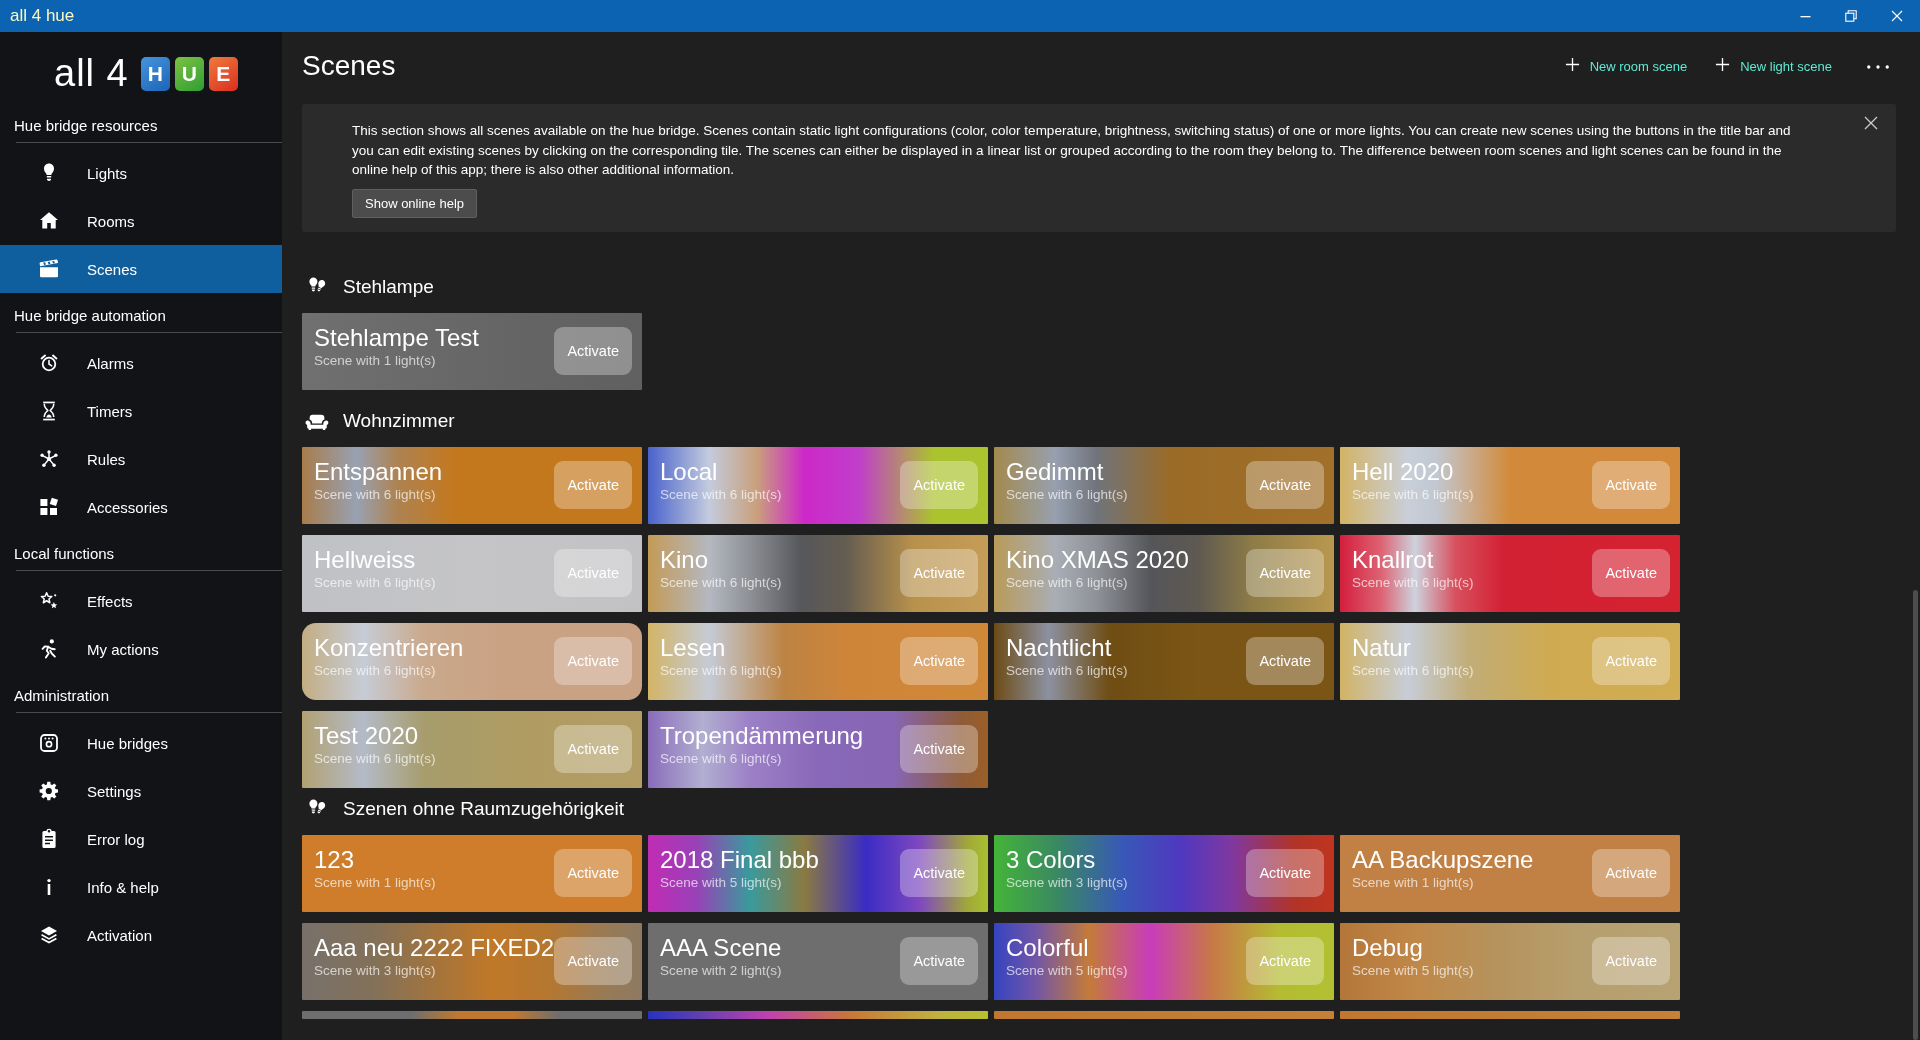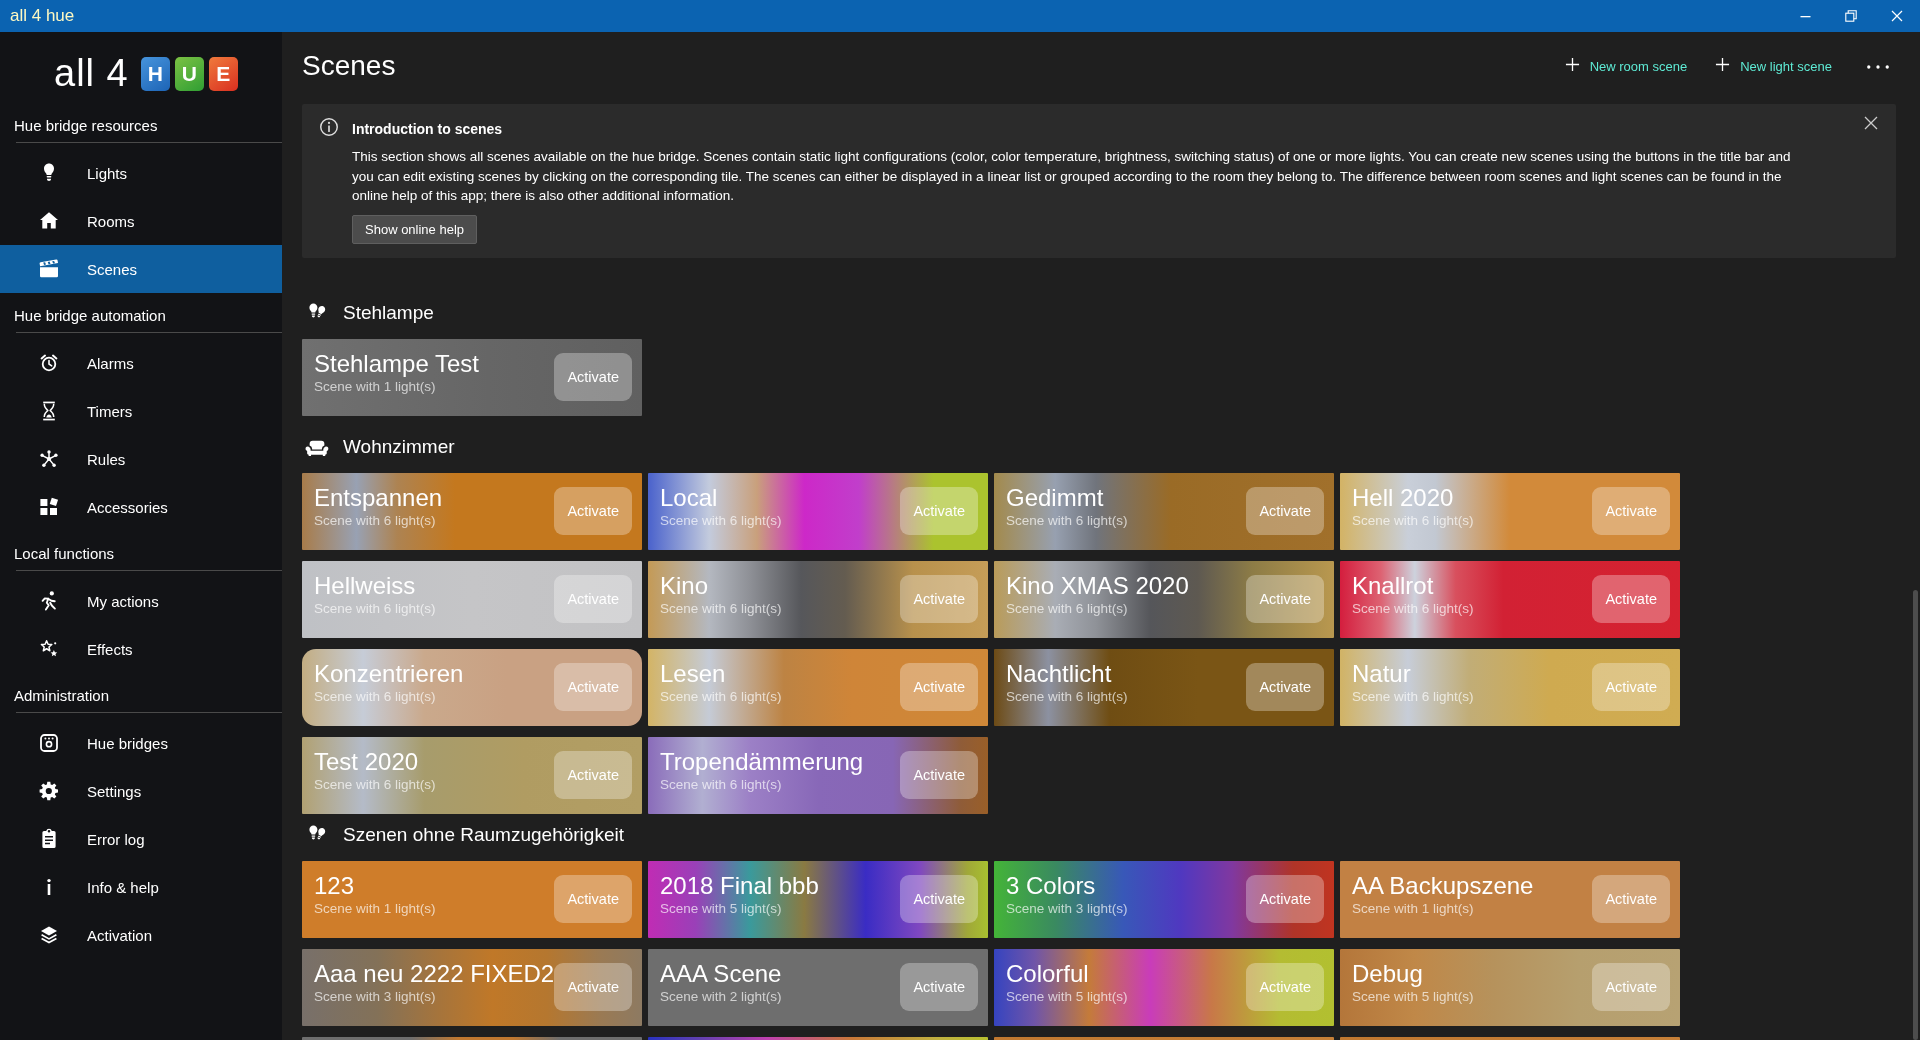--- a/index.html
+++ b/index.html
@@ -182,40 +182,40 @@
     <span class="nav-label">Accessories</span>
   </div>
         </div>
   </div>
       <div class="side-section">
     <div class="side-heading">Local functions</div>
     <div class="side-divider"></div>
     <div>
           <div class="nav-item">
     <span class="nav-icon">
+              <svg viewBox="0 0 24 24" fill="#fff">
+                <path d="M9.6 3.8l1.5 3.4 3.7.35-2.8 2.5.85 3.7-3.25-2-3.25 2 .85-3.7-2.8-2.5 3.7-.35z" fill="none" stroke="#fff" stroke-width="1.5" stroke-linejoin="round"></path>
+                <path d="M16.9 13l1 2.2 2.3.2-1.75 1.55.5 2.3-2.05-1.2-2.05 1.2.5-2.3L13.6 15.4l2.3-.2z"></path>
+                <circle cx="18.2" cy="6.3" r="1.1"></circle>
+              </svg>
+            </span>
+    <span class="nav-label">Effects</span>
+  </div>
+          <div class="nav-item">
+    <span class="nav-icon">
               <svg viewBox="0 0 24 24" fill="#fff" stroke="#fff">
                 <circle cx="14.8" cy="4.4" r="2.1" stroke="none"></circle>
                 <g fill="none" stroke-width="1.9" stroke-linecap="round" stroke-linejoin="round">
                   <path d="M8.9 20.6l2.8-4.3-1.9-2.6 1.4-4 3.2 2.1 3.3.5"></path>
                   <path d="M11.2 9.7 7.8 9.4 5.6 11.8"></path>
                   <path d="M13.2 13.8l1.6 2.7 3.1 3.1"></path>
                 </g>
               </svg>
             </span>
     <span class="nav-label">My actions</span>
-  </div>
-          <div class="nav-item">
-    <span class="nav-icon">
-              <svg viewBox="0 0 24 24" fill="#fff">
-                <path d="M9.6 3.8l1.5 3.4 3.7.35-2.8 2.5.85 3.7-3.25-2-3.25 2 .85-3.7-2.8-2.5 3.7-.35z" fill="none" stroke="#fff" stroke-width="1.5" stroke-linejoin="round"></path>
-                <path d="M16.9 13l1 2.2 2.3.2-1.75 1.55.5 2.3-2.05-1.2-2.05 1.2.5-2.3L13.6 15.4l2.3-.2z"></path>
-                <circle cx="18.2" cy="6.3" r="1.1"></circle>
-              </svg>
-            </span>
-    <span class="nav-label">Effects</span>
   </div>
         </div>
   </div>
       <div class="side-section">
     <div class="side-heading">Administration</div>
     <div class="side-divider"></div>
     <div>
           <div class="nav-item">
     <span class="nav-icon">
               <svg viewBox="0 0 24 24" fill="#fff" stroke="#fff">
@@ -288,28 +288,20 @@
         <span class="js-more"><svg viewBox="0 0 26 8" width="24" height="8" fill="#fff">
               <circle cx="3" cy="4" r="1.8"></circle>
               <circle cx="13" cy="4" r="1.8"></circle>
               <circle cx="23" cy="4" r="1.8"></circle>
             </svg></span>
       </button>
     </div>
   </div>
 
   <div class="infobox">
-    <div class="infobox-head">
-      <span><svg width="22" height="22" viewBox="0 0 24 24" fill="none">
-            <circle cx="12" cy="12" r="9" stroke="#ddd" stroke-width="1.6"></circle>
-            <circle cx="12" cy="7.6" r="1.2" fill="#ddd"></circle>
-            <rect x="11.1" y="10.4" width="1.8" height="7" fill="#ddd"></rect>
-          </svg></span>
-      <span class="infobox-title">Introduction to scenes</span>
-    </div>
     <p class="infobox-body">This section shows all scenes available on the hue bridge. Scenes contain static light configurations (color, color temperature, brightness, switching status) of one or more lights. You can create new scenes using the buttons in the title bar and you can edit existing scenes by clicking on the corresponding tile. The scenes can either be displayed in a linear list or grouped according to the room they belong to. The difference between room scenes and light scenes can be found in the online help of this app; there is also other additional information.</p>
     <button class="help-btn">Show online help</button>
     <button class="infobox-close">
       <span><svg width="14" height="14" viewBox="0 0 14 14" stroke="#ccc" stroke-width="1.3">
             <path d="M1 1l12 12M13 1 1 13"></path>
           </svg></span>
     </button>
   </div>
 
   <div id="groups">

